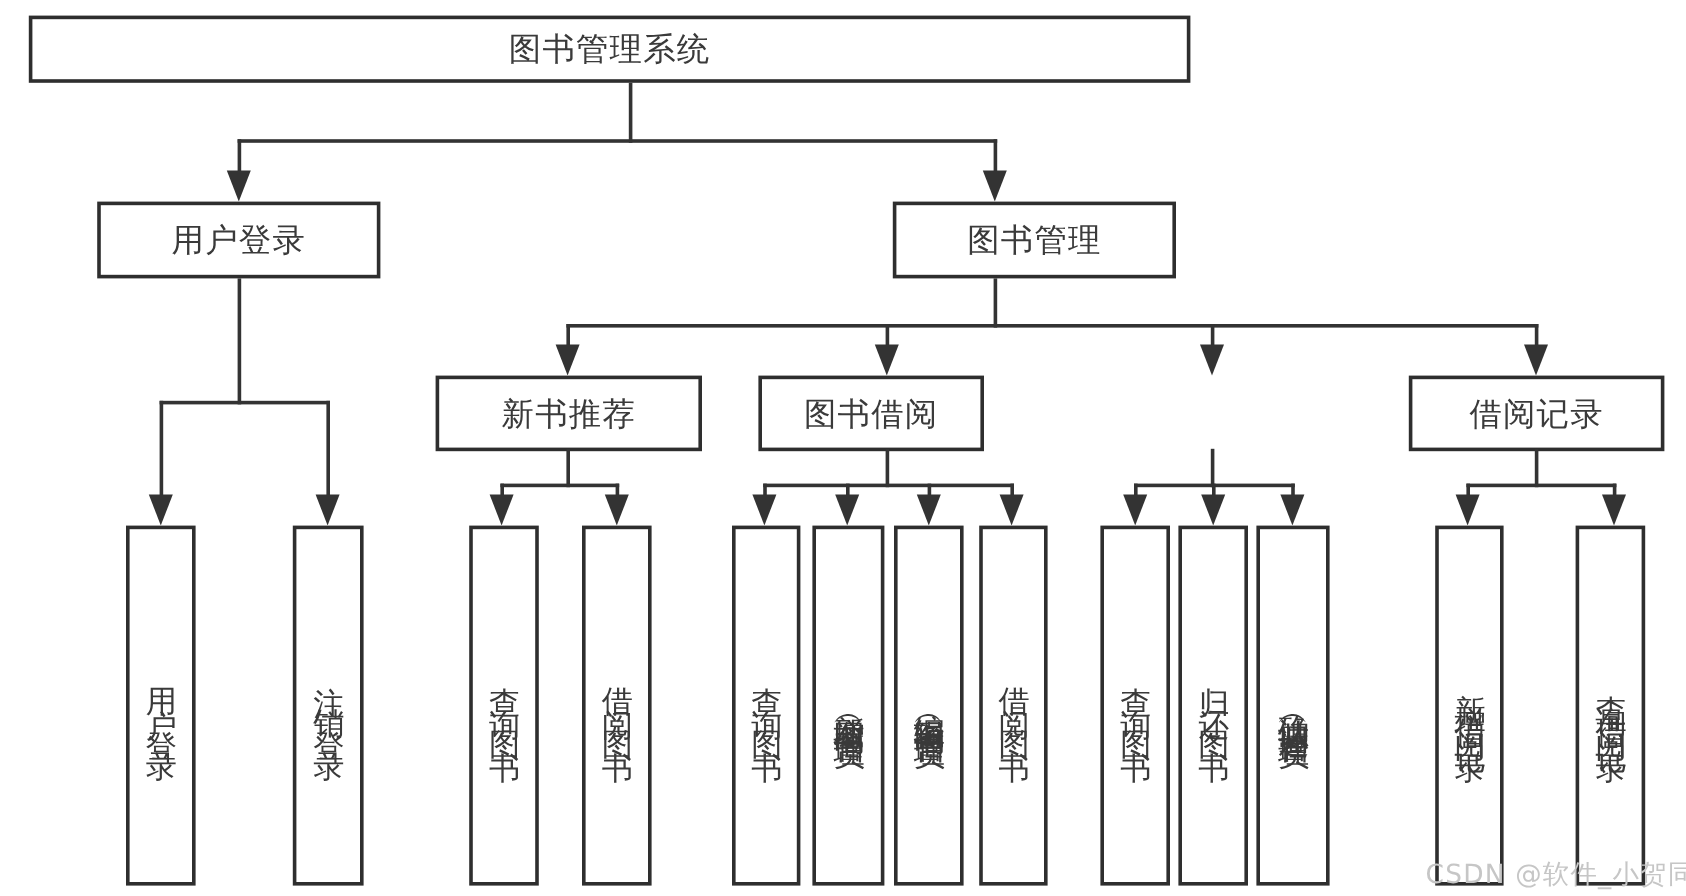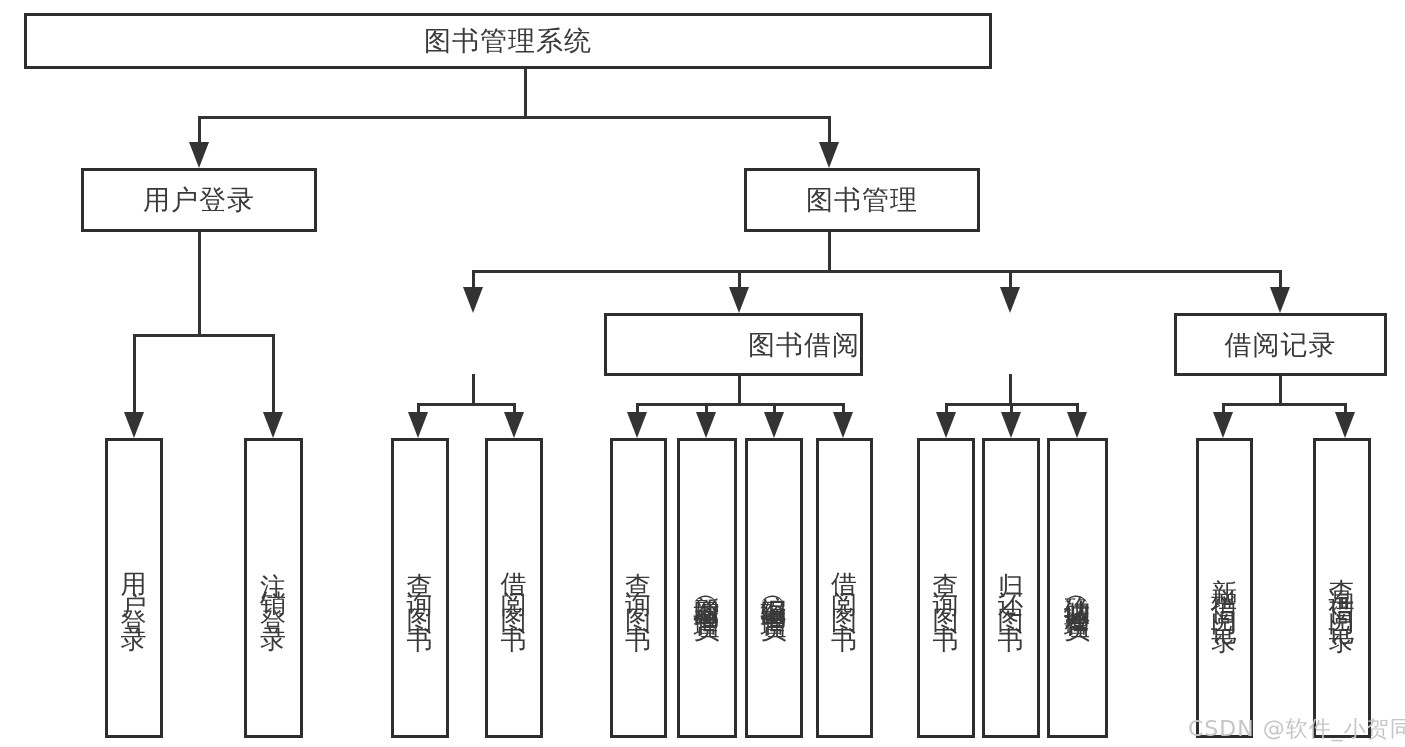--- a/index.html
+++ b/index.html
@@ -66,21 +66,24 @@
   <div class="hline" style="left:472px;top:270px;width:810px;"></div>
   <div class="vline" style="left:472px;top:270px;height:20px;"></div>
   <div class="vline" style="left:738px;top:270px;height:20px;"></div>
   <div class="vline" style="left:1009px;top:270px;height:20px;"></div>
   <div class="vline" style="left:1279px;top:270px;height:20px;"></div>
   <div class="arrow" style="left:463px;top:287px;"></div>
   <div class="arrow" style="left:729px;top:287px;"></div>
   <div class="arrow" style="left:1000px;top:287px;"></div>
   <div class="arrow" style="left:1270px;top:287px;"></div>
 
-  <div class="box lvl" style="left:604px;top:313px;width:259px;height:63px;justify-content:flex-end;">
+  <div class="box lvl" style="left:363px;top:313px;width:222px;height:63px;">
+    <span>新书推荐</span>
+  </div>
+  <div class="box lvl" style="left:632px;top:313px;width:188px;height:63px;">
     <span>图书借阅</span>
   </div>
   <div class="box lvl" style="left:1174px;top:313px;width:213px;height:63px;">
     <span>借阅记录</span>
   </div>
 
   <div class="vline" style="left:472px;top:374px;height:32px;"></div>
   <div class="hline" style="left:417px;top:403px;width:99px;"></div>
   <div class="vline" style="left:417px;top:403px;height:12px;"></div>
   <div class="vline" style="left:513px;top:403px;height:12px;"></div>

